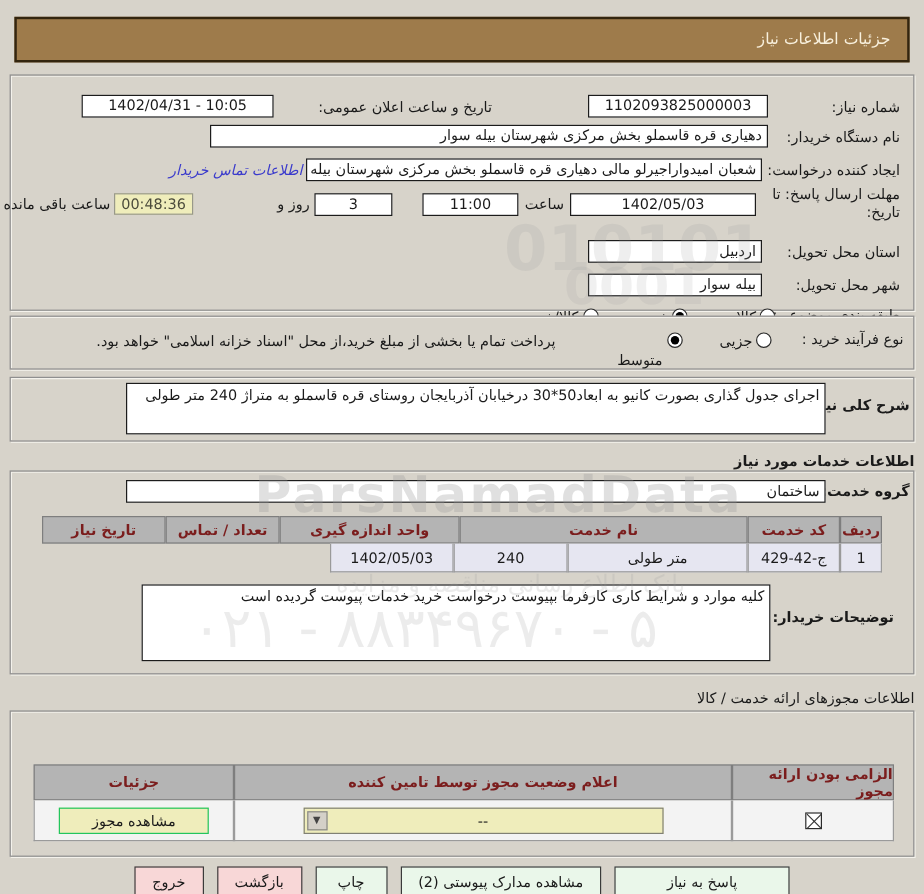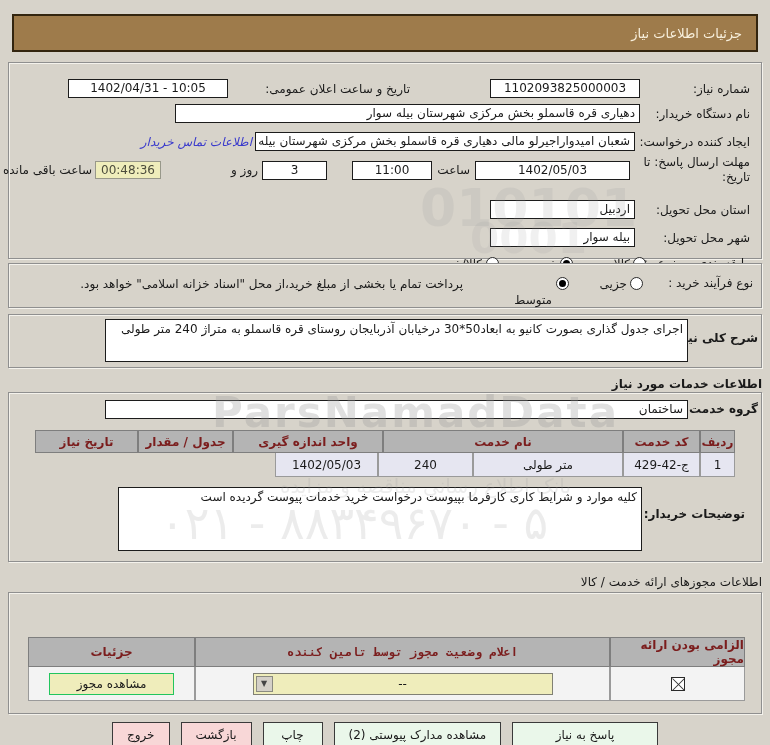--- a/index.html
+++ b/index.html
@@ -190,42 +190,42 @@
 <div class="panel abs" style="left:8px; top:392px; width:754px; height:170px;"></div>
 <div class="lbl bold abs" style="left:682px; top:402px; width:76px;">گروه خدمت:</div>
 <div class="field rtl-text abs" style="left:105px; top:400px; width:583px; height:19px;">ساختمان</div>
 
 <div class="tbl svc abs" style="left:35px; top:430px; width:700px;">
   <div class="trow">
     <div class="hcell" style="width:35px; height:23px;">ردیف</div>
     <div class="hcell" style="width:77px; height:23px;">کد خدمت</div>
     <div class="hcell" style="width:240px; height:23px;">نام خدمت</div>
     <div class="hcell" style="width:150px; height:23px;">واحد اندازه گیری</div>
-    <div class="hcell" style="width:95px; height:23px;">جدول / مقدار</div>
+    <div class="hcell" style="width:95px; height:23px;">تعداد / تماس</div>
     <div class="hcell" style="width:103px; height:23px;">تاریخ نیاز</div>
   </div>
   <div class="trow">
     <div class="dcell" style="width:35px; height:24px;">1</div>
     <div class="dcell" style="width:77px; height:24px;">ج-42-429</div>
     <div class="dcell" style="width:150px; height:24px;">متر طولی</div>
     <div class="dcell" style="width:95px; height:24px;">240</div>
     <div class="dcell" style="width:103px; height:24px; direction:ltr;">1402/05/03</div>
   </div>
 </div>
 
 <div class="lbl bold abs" style="left:645px; top:507px; width:100px;">توضیحات خریدار:</div>
 <div class="tarea abs" style="left:118px; top:487px; width:524px; height:64px; white-space:normal;">کلیه موارد و شرایط کاری کارفرما بپیوست درخواست خرید خدمات پیوست گردیده است</div>
 
 <div class="lbl abs" style="left:566px; top:575px; width:196px;">اطلاعات مجوزهای ارائه خدمت / کالا</div>
 <div class="panel abs" style="left:8px; top:592px; width:754px; height:122px;"></div>
 
 <div class="tbl lic abs" style="left:28px; top:637px; width:717px;">
   <div class="trow">
     <div class="hcell" style="width:135px; height:30px;">الزامی بودن ارائه مجوز</div>
-    <div class="hcell" style="width:415px; height:30px;font-family:Liberation Mono, monospace;">اعلام وضعیت مجوز توسط تامین کننده</div>
+    <div class="hcell" style="width:415px; height:30px;">اعلام وضعیت مجوز توسط تامین کننده</div>
     <div class="hcell" style="width:167px; height:30px;">جزئیات</div>
   </div>
   <div class="trow">
     <div class="dcell" style="width:135px; height:34px;">
       <span class="cbx x"></span>
     </div>
     <div class="dcell" style="width:415px; height:34px;">
       <div class="dd">
         <span>--</span>
         <span class="arrow">▼</span>

